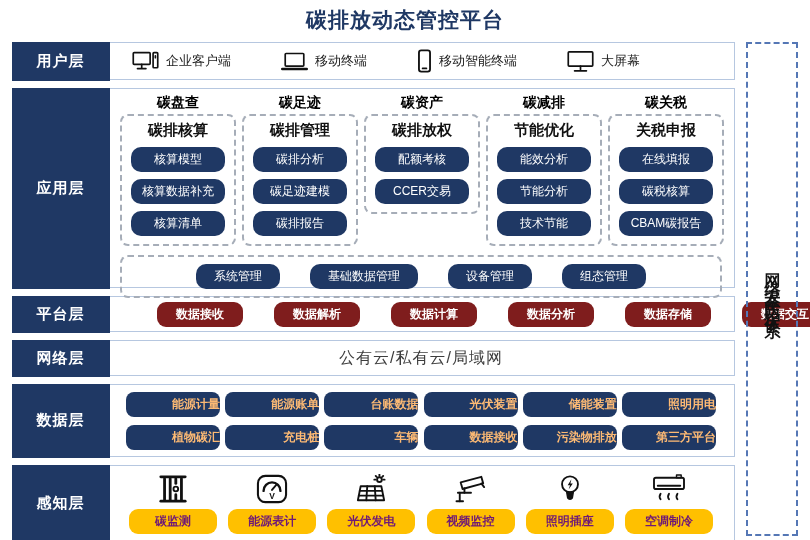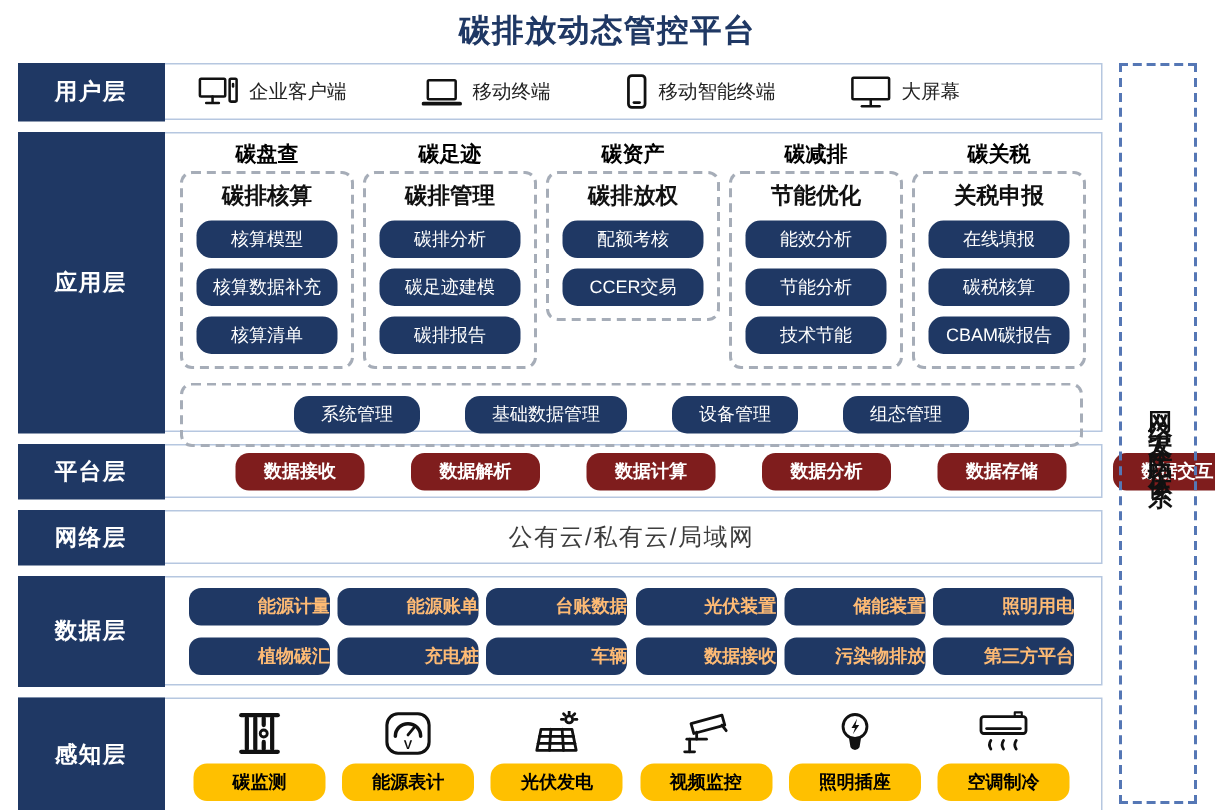--- a/index.html
+++ b/index.html
@@ -54,21 +54,21 @@
   .data-rows { height:100%; display:flex; flex-direction:column; justify-content:center; gap:8px; padding:0 18px; }
   .data-line { display:flex; justify-content:space-between; }
   .data-btn { width:94px; background:#1F3864; color:#fdba74; font-size:12px; border-radius:8px;
               padding:4px 0; text-align:right; white-space:nowrap;font-weight:bold; }
 
   
   .row-perception { height:77px; }
   .sense-row { height:100%; display:flex; justify-content:space-between; align-items:center; padding:0 18px; }
   .sense-item { width:94px; display:flex; flex-direction:column; align-items:center; gap:5px; }
   .sense-item svg { display:block; }
-  .sense-label { width:88px; background:#FFC000; color:#000000; font-size:12px; font-weight:700;
+  .sense-label { width:88px; background:#FFC000; color:#701a75; font-size:12px; font-weight:700;
                  border-radius:9px; padding:4px 0; text-align:center; }
 
   
   .security-box { position:absolute; left:746px; top:42px; width:52px; height:494px;
                   border:2px dashed #5577B5; display:flex; align-items:center; justify-content:center; }
   .security-text { writing-mode:vertical-rl; text-orientation:upright;
                    font-size:16px; font-weight:700; color:#111; letter-spacing:7px; }
   .icon-stroke { stroke:#111; fill:none; stroke-width:2; stroke-linecap:round; stroke-linejoin:round; }
 </style>
 </head>

